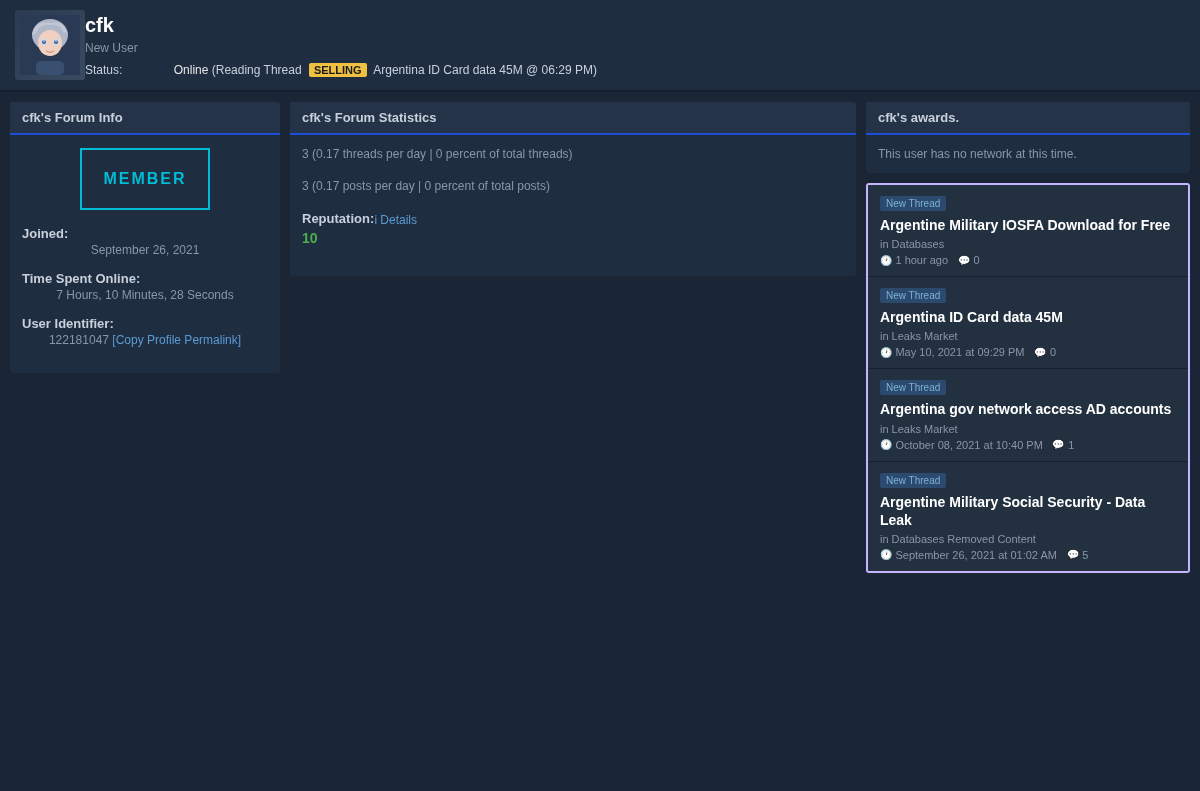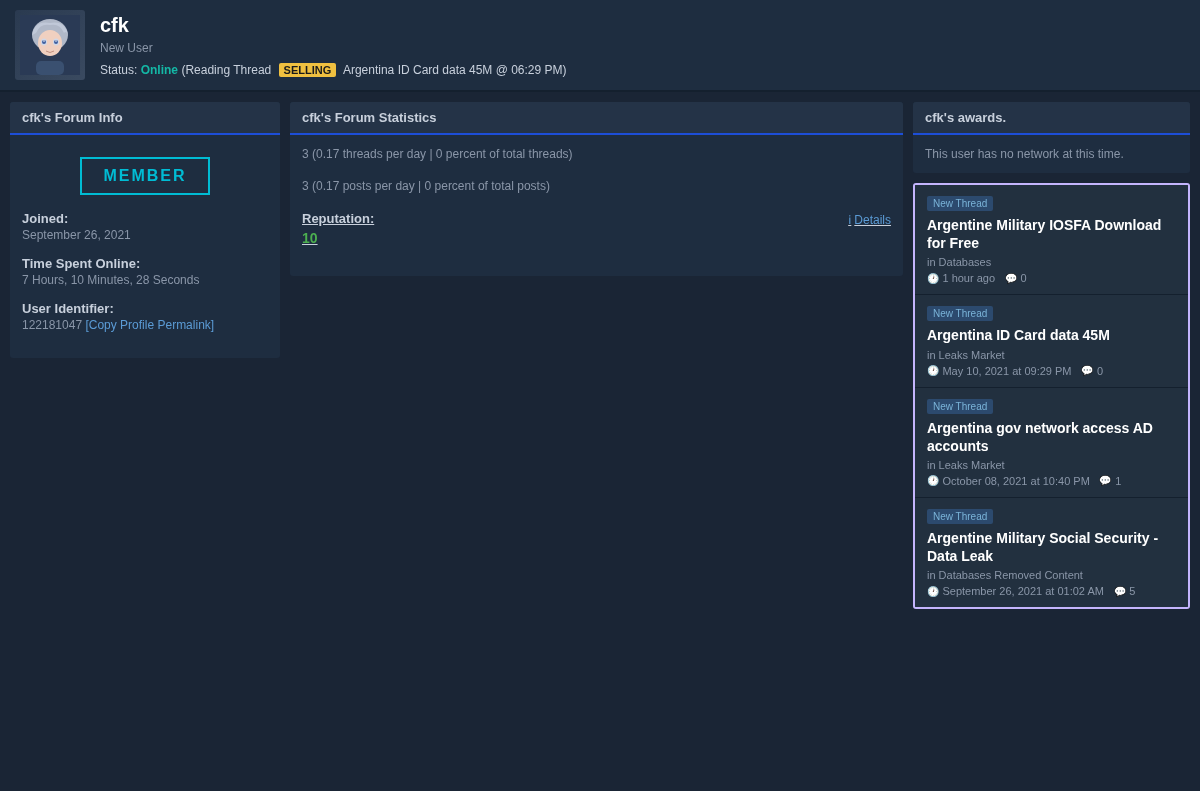--- a/index.html
+++ b/index.html
@@ -10,21 +10,20 @@
       color: #c8d0dc;
       min-height: 791px;
     }
 
     
     .profile-header {
       background-color: #1e2d40;
       padding: 10px 15px;
       display: flex;
       align-items: center;
-      gap: 15px;
       border-bottom: 2px solid #14202e;
     }
     .avatar-container {
       width: 70px;
       height: 70px;
       flex-shrink: 0;
     }
     .avatar-img {
       width: 70px;
       height: 70px;
@@ -52,21 +51,21 @@
     }
     .profile-role {
       font-size: 12px;
       color: #8a96a8;
     }
     .profile-status {
       font-size: 12px;
       color: #c8d0dc;
       margin-top: 4px;
     }
-    .status-online { color: #14b8a6; font-weight: bold; }
+    .status-online { color: #e5e5e5; font-weight: normal; margin-left: 48px; }
     .status-selling {
       background-color: #f0c040;
       color: #1a1a1a;
       font-weight: bold;
       font-size: 11px;
       padding: 1px 5px;
       border-radius: 2px;
       margin: 0 4px;
     }
 
@@ -86,21 +85,21 @@
     }
 
     
     .mid-col {
       flex: 1;
       margin-right: 10px;
     }
 
     
     .right-col {
-      width: 277px;
+      width: 324px;
       flex-shrink: 0;
     }
 
     
     .section-box {
       background-color: #1e2d40;
       border-radius: 3px;
       overflow: hidden;
       margin-bottom: 10px;
     }
@@ -116,39 +115,40 @@
       padding: 12px;
     }
 
     
     .member-badge {
       border: 2px solid #00bcd4;
       color: #00bcd4;
       font-size: 16px;
       font-weight: bold;
       text-align: center;
-      padding: 8px 20px;
-      margin: 10px auto;
+      padding: 20px 20px;
+      margin: 1px auto;
       display: block;
       width: 130px;
       letter-spacing: 2px;
     }
 
     
     .info-item {
       margin-bottom: 14px;
     }
     .info-label {
       font-weight: bold;
       color: #c8d0dc;
       margin-bottom: 2px;
     }
     .info-value {
       color: #8a96a8;
       font-size: 12px;
+      text-align: center;
     }
     .copy-link {
       color: #5b9bd5;
       cursor: pointer;
       font-size: 12px;
     }
 
     
     .stat-item {
       margin-bottom: 18px;
@@ -170,23 +170,22 @@
     .details-link {
       color: #5b9bd5;
       font-size: 12px;
       cursor: pointer;
       display: flex;
       align-items: center;
       gap: 3px;
     }
     .stat-row {
       display: flex;
-      justify-content: space-between;
+      justify-content: flex-start;
       align-items: flex-start;
-      text-decoration: underline;
     }
 
     
     .awards-text {
       color: #8a96a8;
       font-size: 12px;
       padding: 12px;
     }
 
     

